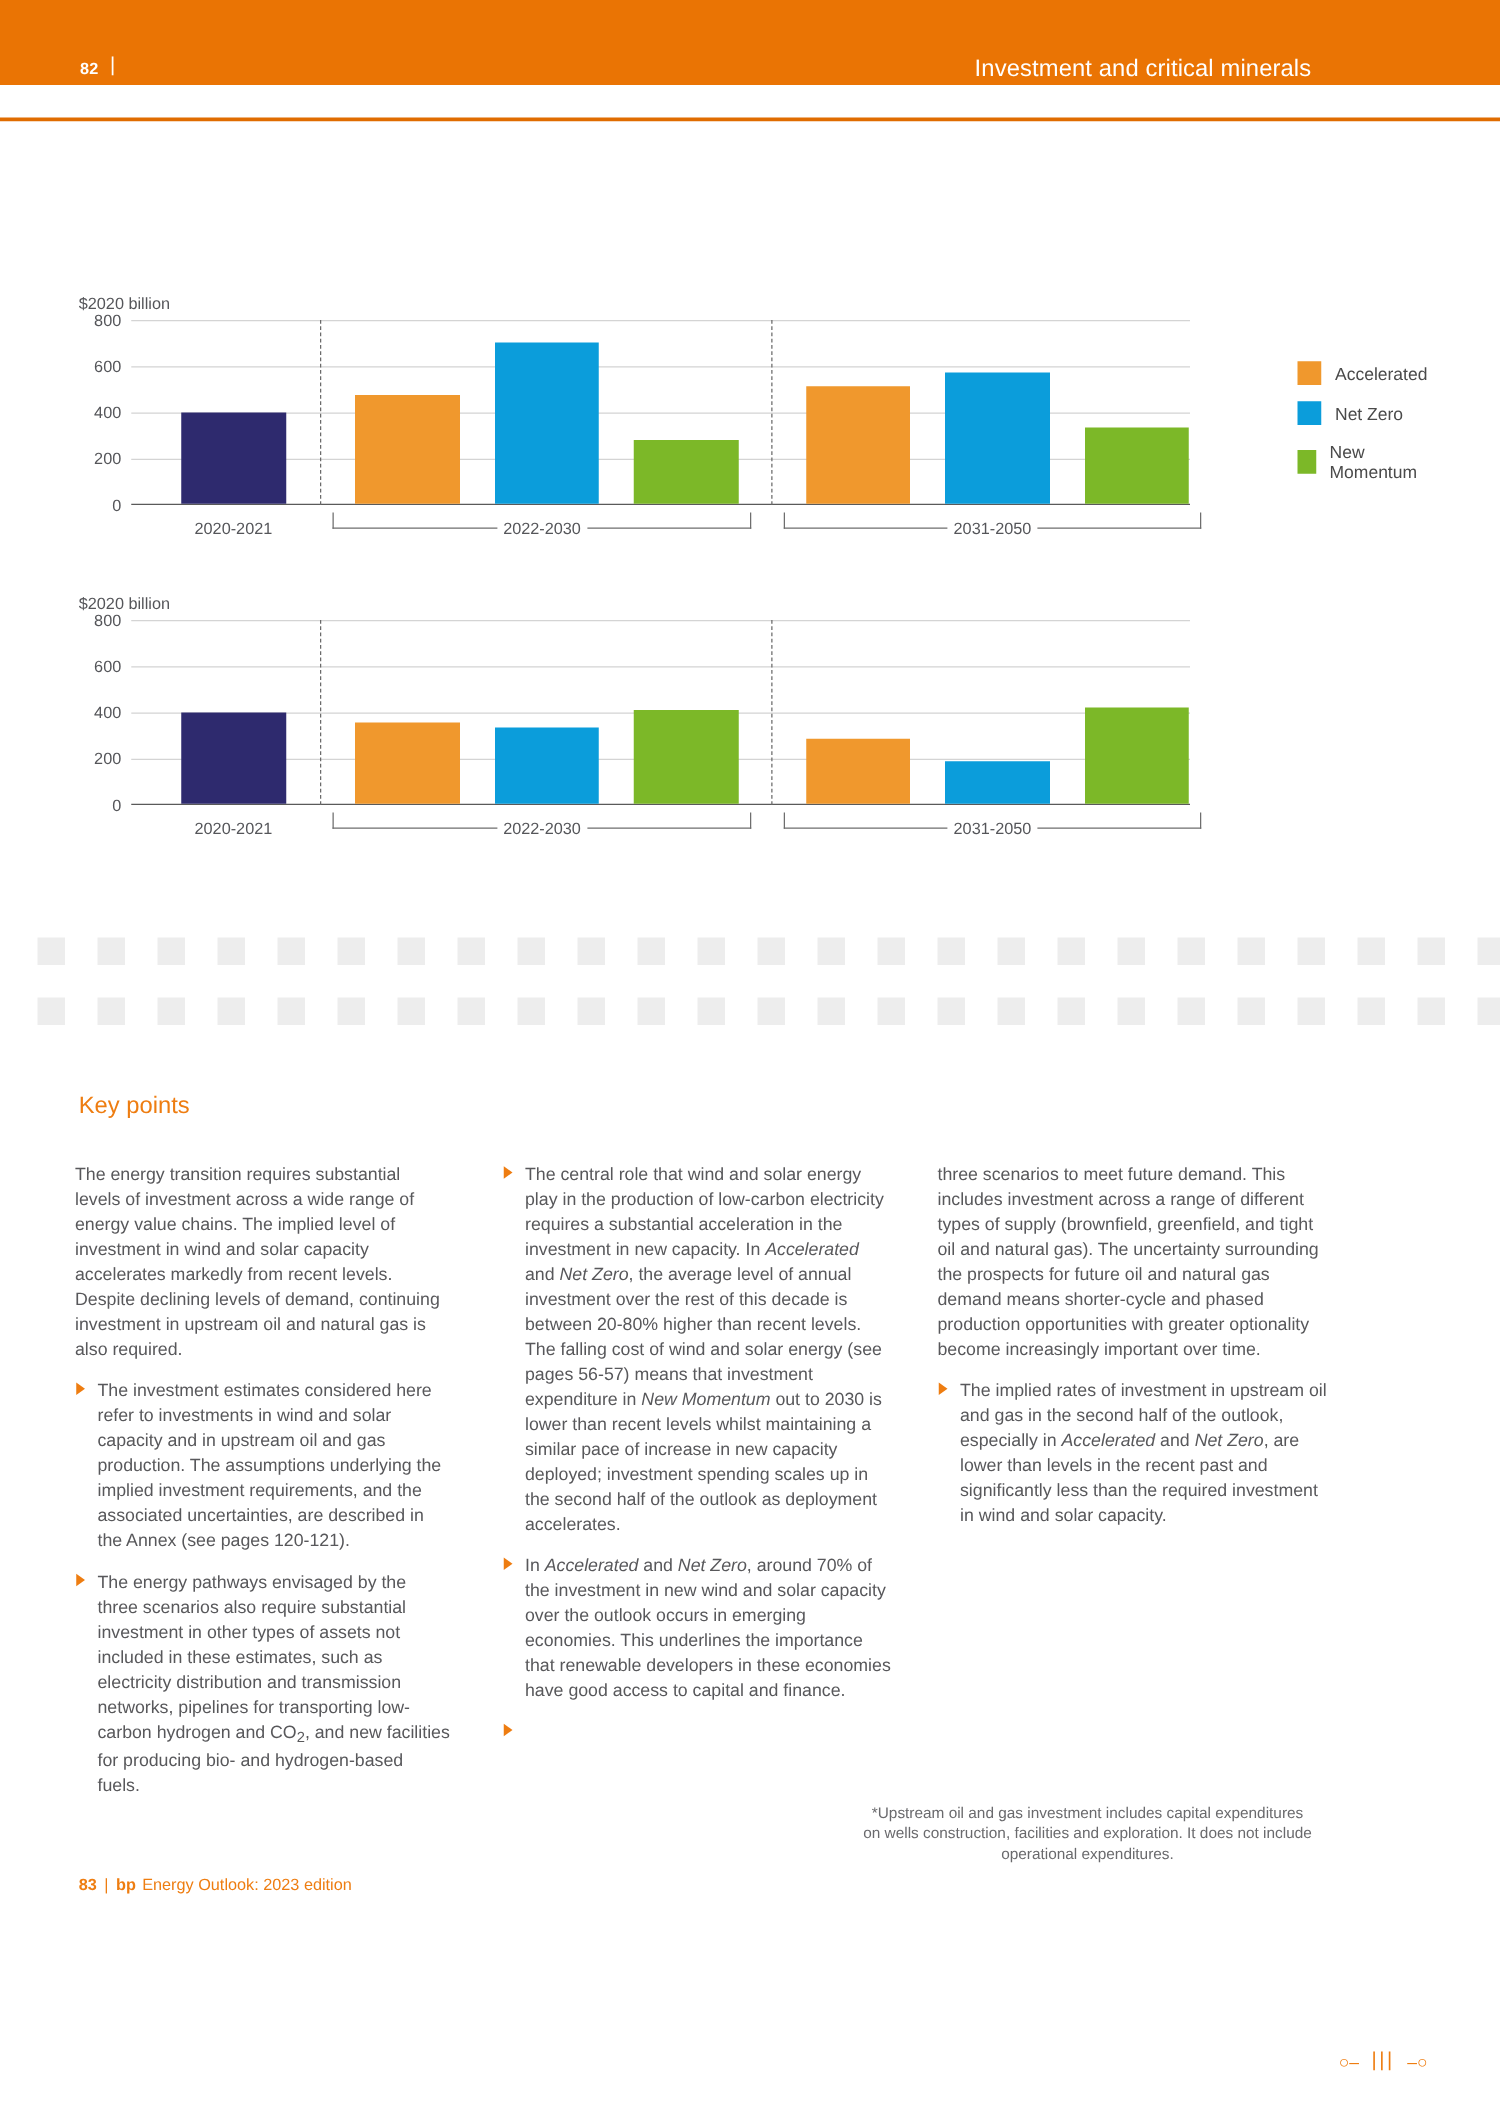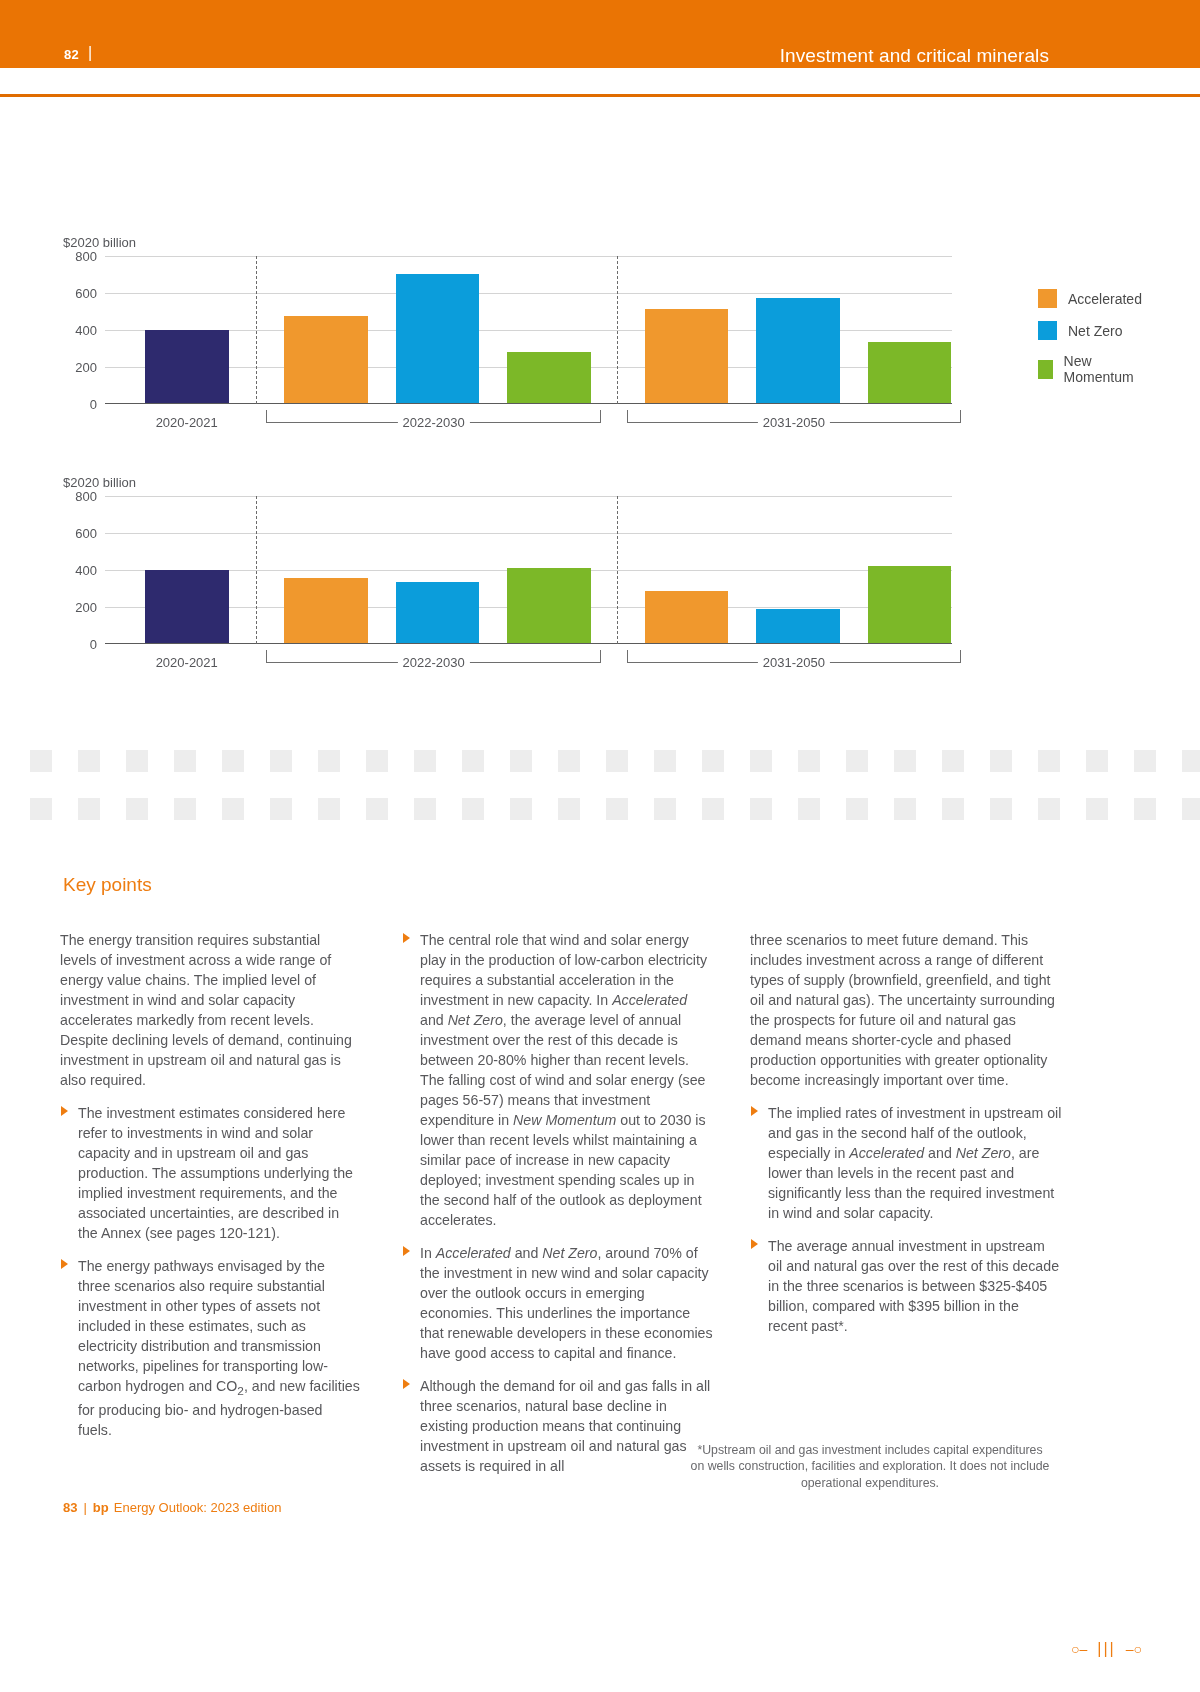--- a/index.html
+++ b/index.html
@@ -301,33 +301,28 @@
       <div class="bullet">
         <span class="tri"></span>
         <span class="btxt">The central role that wind and solar energy play in the production of low-carbon electricity requires a substantial acceleration in the investment in new capacity. In <span class="italic">Accelerated</span> and <span class="italic">Net Zero</span>, the average level of annual investment over the rest of this decade is between 20-80% higher than recent levels. The falling cost of wind and solar energy (see pages 56-57) means that investment expenditure in <span class="italic">New Momentum</span> out to 2030 is lower than recent levels whilst maintaining a similar pace of increase in new capacity deployed; investment spending scales up in the second half of the outlook as deployment accelerates.</span>
       </div>
       <div class="bullet">
         <span class="tri"></span>
         <span class="btxt">In <span class="italic">Accelerated</span> and <span class="italic">Net Zero</span>, around 70% of the investment in new wind and solar capacity over the outlook occurs in emerging economies. This underlines the importance that renewable developers in these economies have good access to capital and finance.</span>
       </div>
       <div class="bullet">
         <span class="tri"></span>
-        <span class="btxt">Although the demand for oil and gas falls in all three scenarios, natural base decline in existing production means that continuing investment in upstream oil and natural gas assets is required in all</span>
       </div>
     </div>
 
     <div class="col col3">
       <div class="para">three scenarios to meet future demand. This includes investment across a range of different types of supply (brownfield, greenfield, and tight oil and natural gas). The uncertainty surrounding the prospects for future oil and natural gas demand means shorter-cycle and phased production opportunities with greater optionality become increasingly important over time.</div>
       <div class="bullet">
         <span class="tri"></span>
         <span class="btxt">The implied rates of investment in upstream oil and gas in the second half of the outlook, especially in <span class="italic">Accelerated</span> and <span class="italic">Net Zero</span>, are lower than levels in the recent past and significantly less than the required investment in wind and solar capacity.</span>
-      </div>
-      <div class="bullet">
-        <span class="tri"></span>
-        <span class="btxt">The average annual investment in upstream oil and natural gas over the rest of this decade in the three scenarios is between $325-$405 billion, compared with $395 billion in the recent past*.</span>
       </div>
     </div>
   </div>
 
   <div class="footnote">*Upstream oil and gas investment includes capital expenditures on wells construction, facilities and exploration. It does not include operational expenditures.</div>
 
   <div class="footer">
     <span class="fnum">83</span>
     <span class="fsep">|</span>
     <span class="fbp">bp</span>

